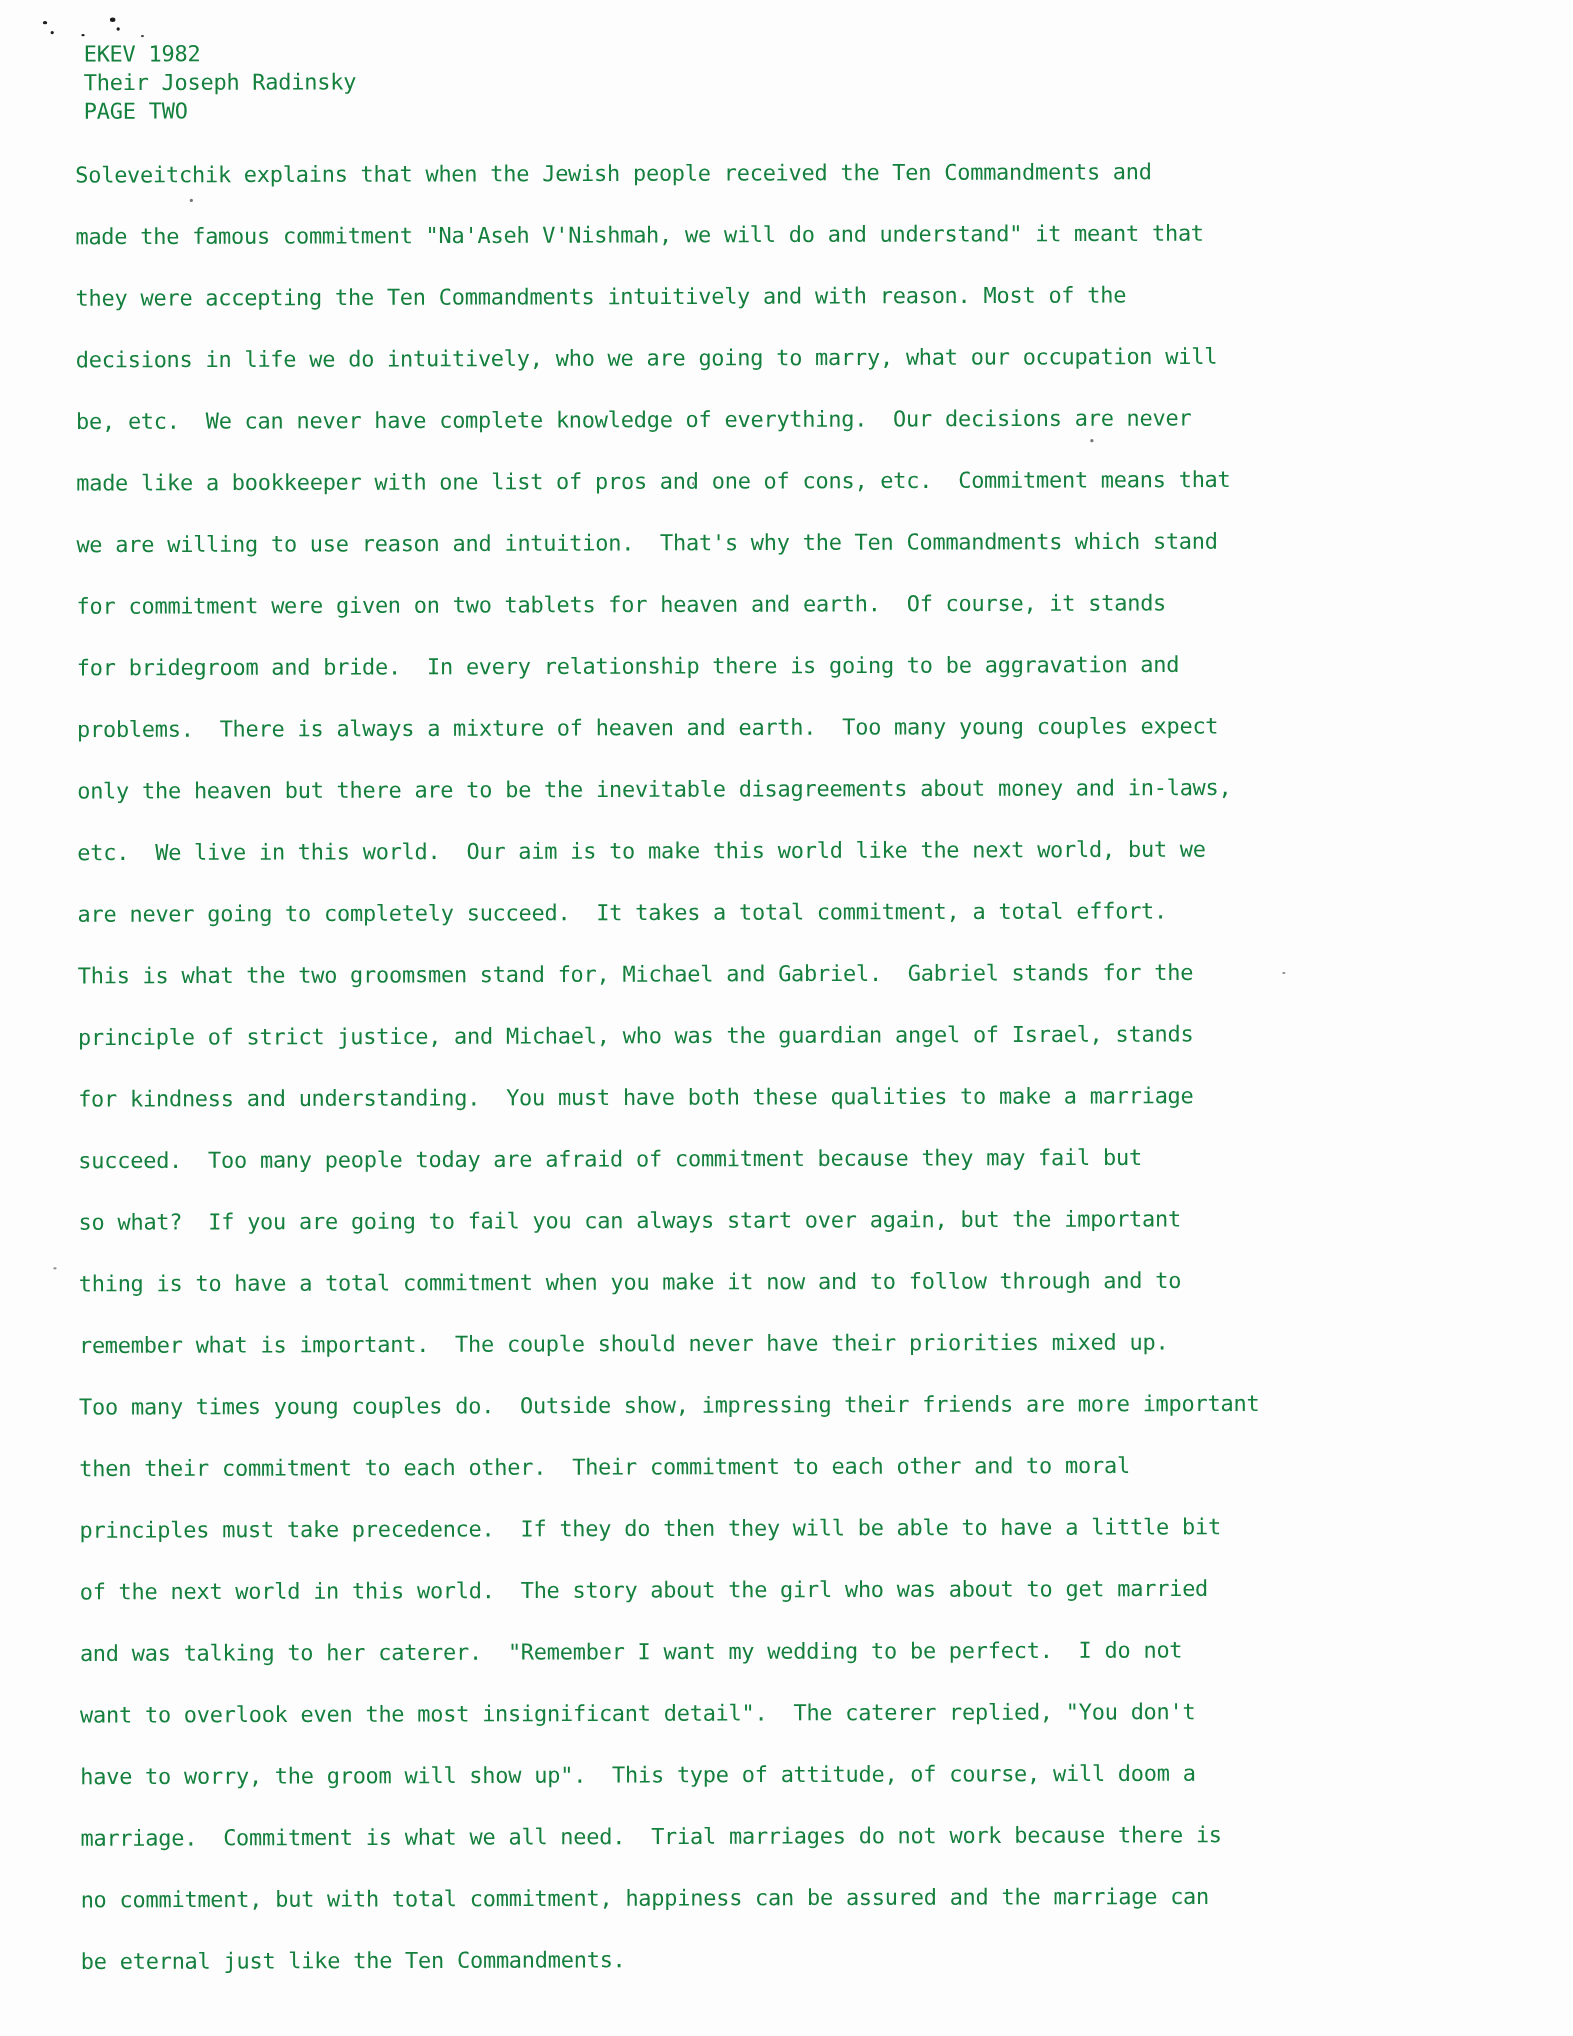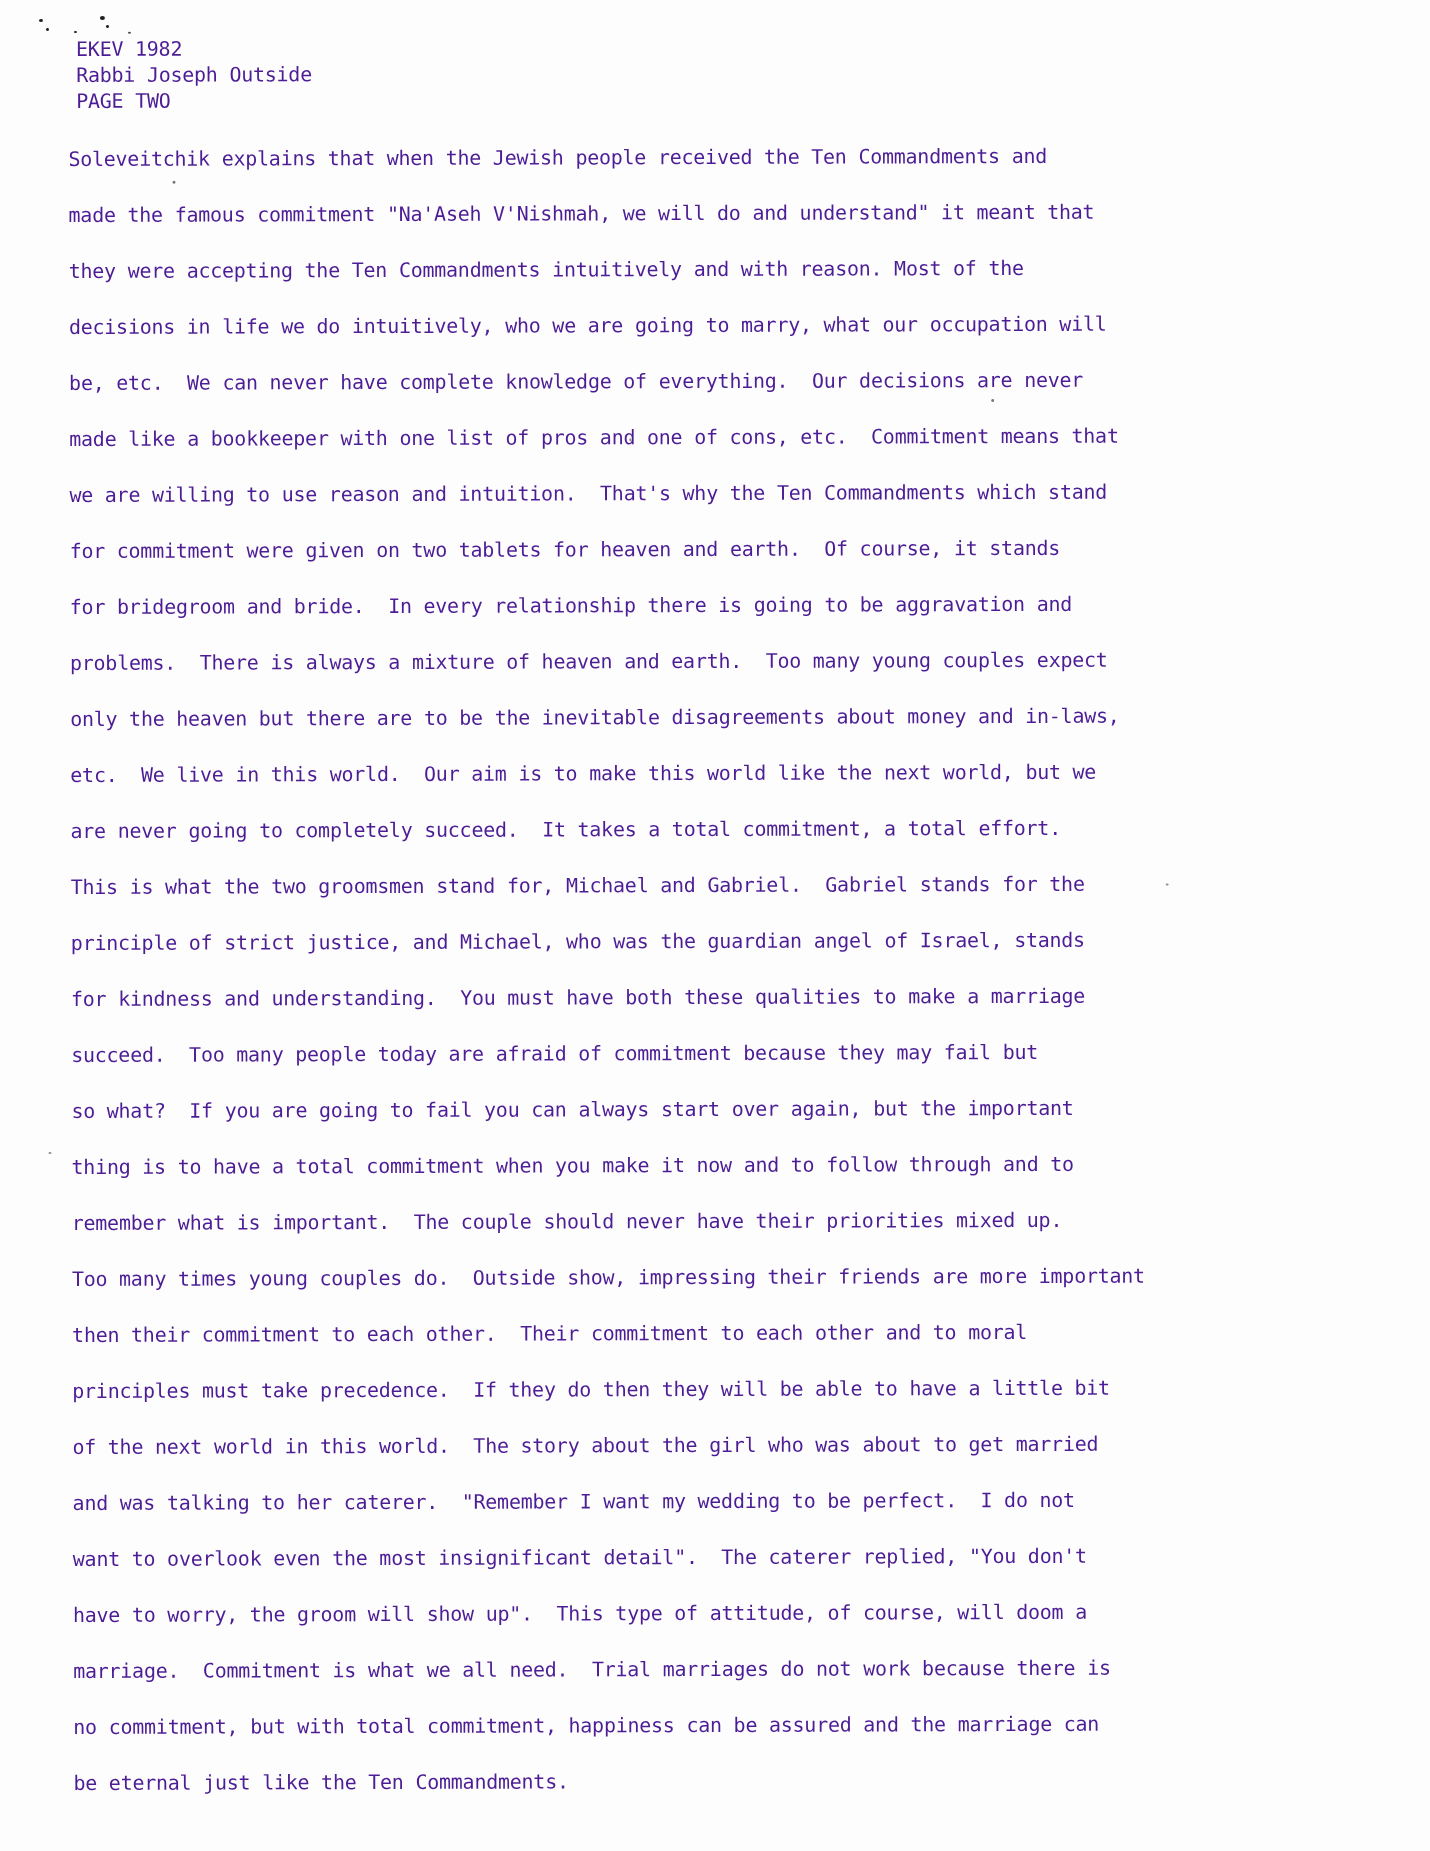--- a/index.html
+++ b/index.html
@@ -7,21 +7,21 @@
     padding: 0;
     background: #ffffff;
   }
   .page {
     position: relative;
     width: 1430px;
     height: 1851px;
     background: #fdfdfd;
     overflow: hidden;
     font-family: "DejaVu Sans Mono", "Liberation Mono", monospace;
-    color: #4c1d95;
+    color: #15803d;
   }
   .tilt {
     position: absolute;
     left: 0; top: 0;
     width: 1430px;
     height: 1851px;
     transform: rotate(-0.18deg);
     transform-origin: 70px 40px;
   }
   .doc-header {
@@ -78,21 +78,21 @@
     <span class="speck s5"></span>
     <span class="speck s6"></span>
     <span class="speck s7"></span>
     <span class="speck s8"></span>
     <span class="speck s9"></span>
     <span class="speck s10"></span>
     <span class="speck s11"></span>
 
     <div class="doc-header">
         <div class="line">EKEV 1982</div>
-        <div class="line">Rabbi Joseph Outside</div>
+        <div class="line">Their Joseph Radinsky</div>
         <div class="line">PAGE TWO</div>
       </div>
 
     <div class="doc-body">
         <div class="line">Soleveitchik explains that when the Jewish people received the Ten Commandments and</div>
         <div class="line">made the famous commitment "Na'Aseh V'Nishmah, we will do and understand" it meant that</div>
         <div class="line">they were accepting the Ten Commandments intuitively and with reason. Most of the</div>
         <div class="line">decisions in life we do intuitively, who we are going to marry, what our occupation will</div>
         <div class="line">be, etc.  We can never have complete knowledge of everything.  Our decisions are never</div>
         <div class="line">made like a bookkeeper with one list of pros and one of cons, etc.  Commitment means that</div>

